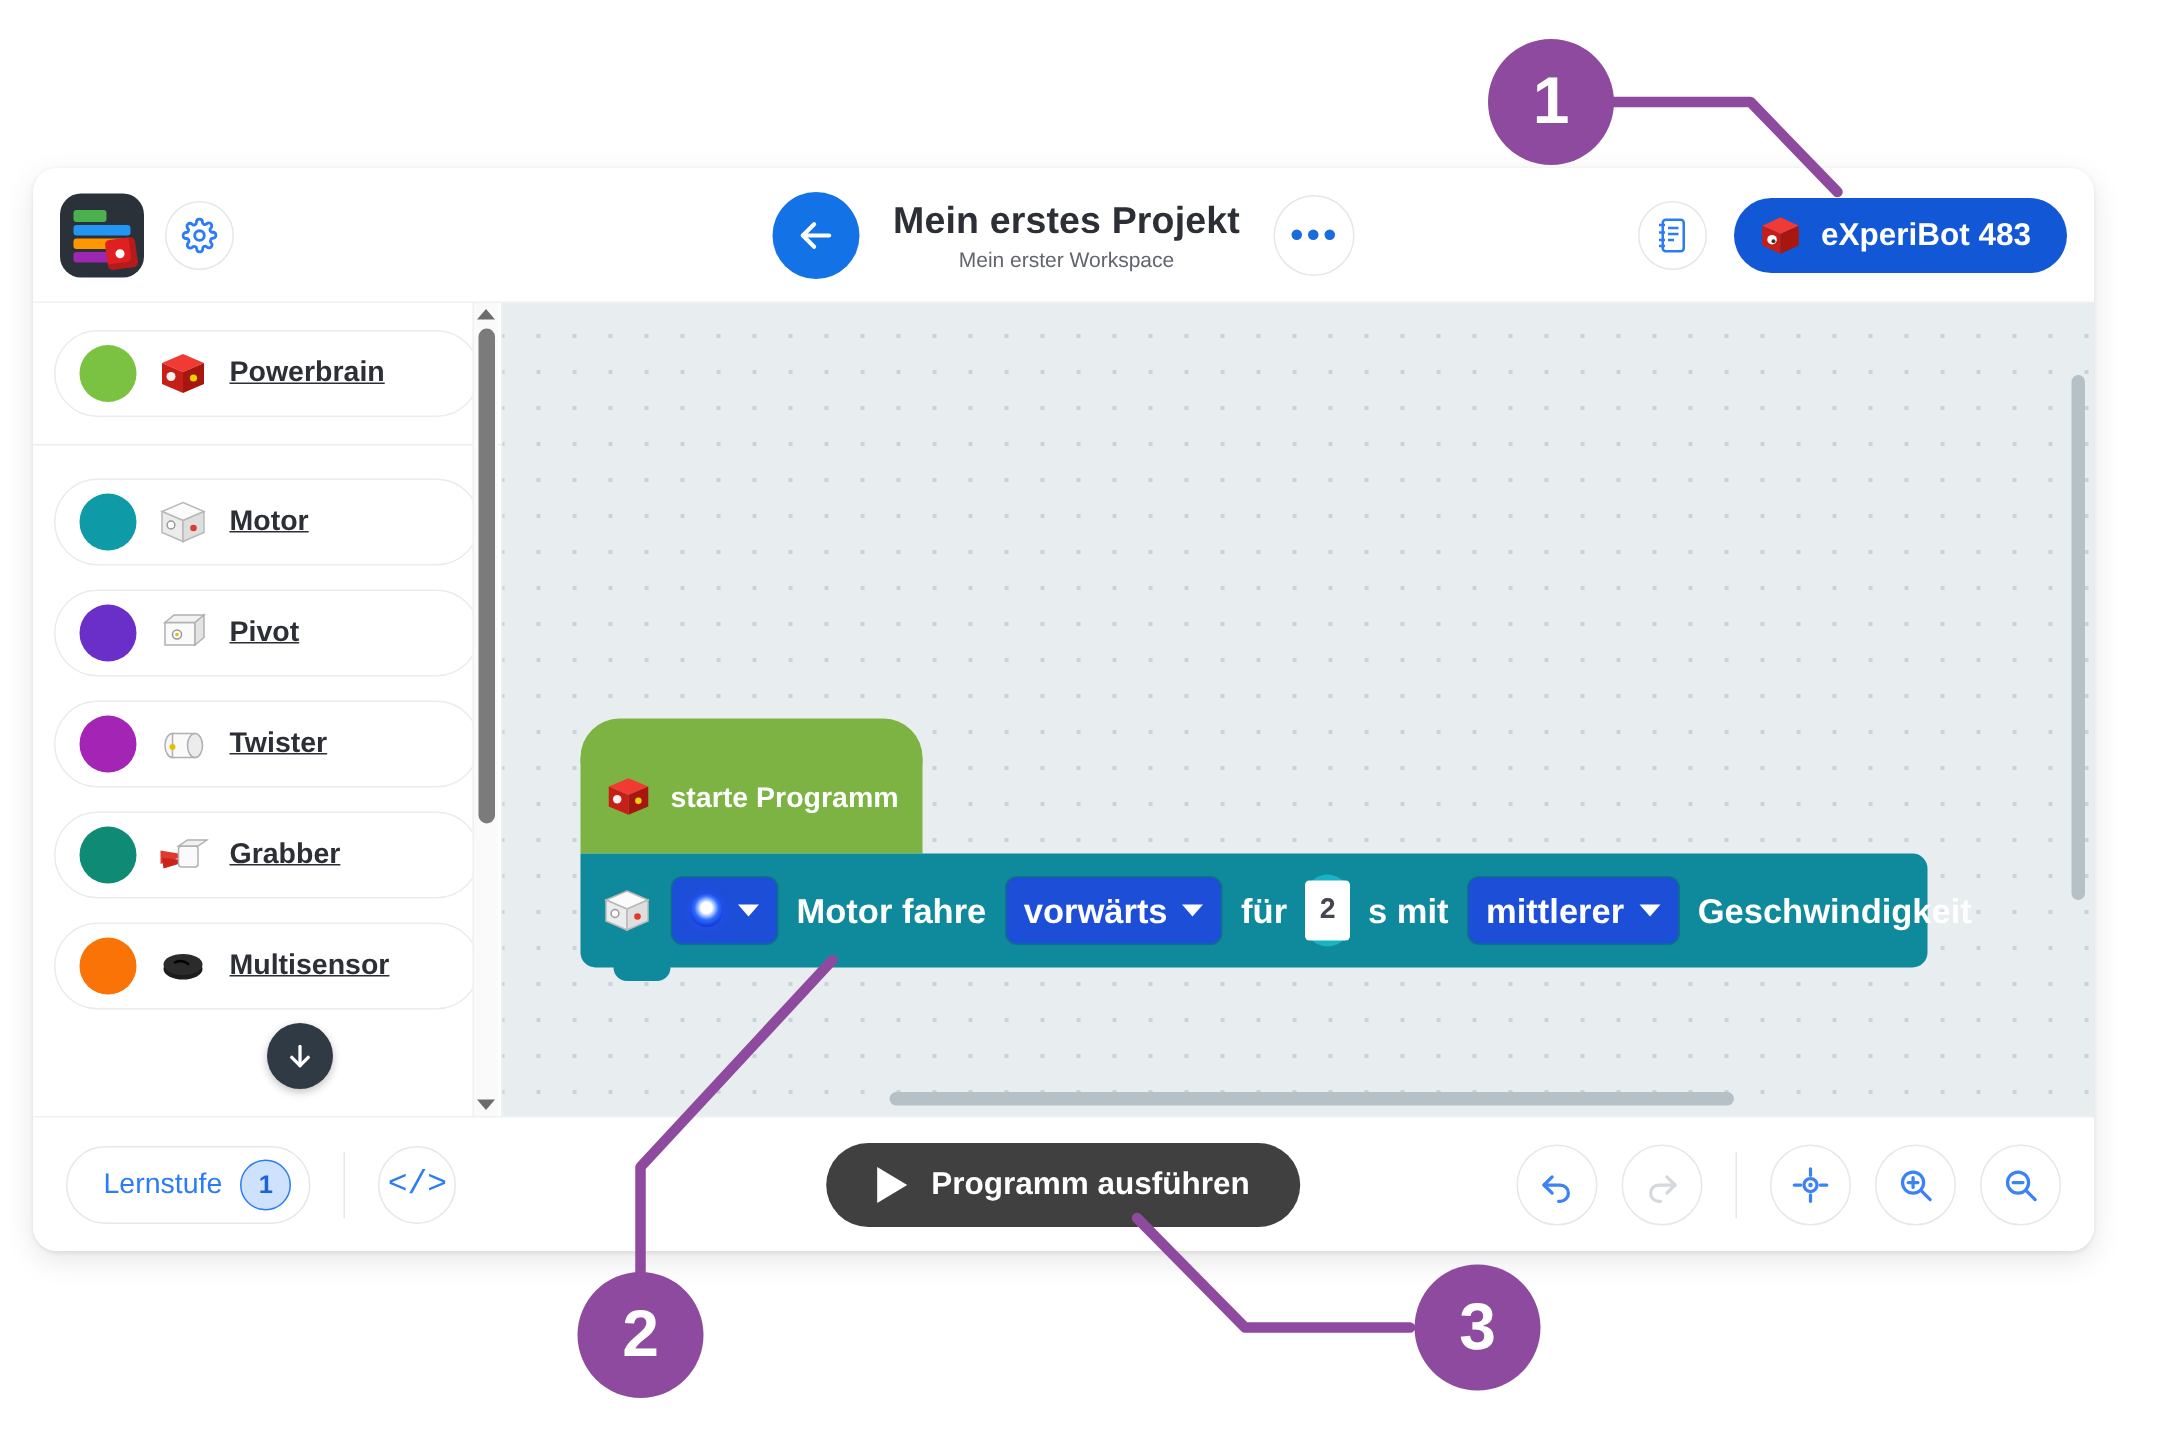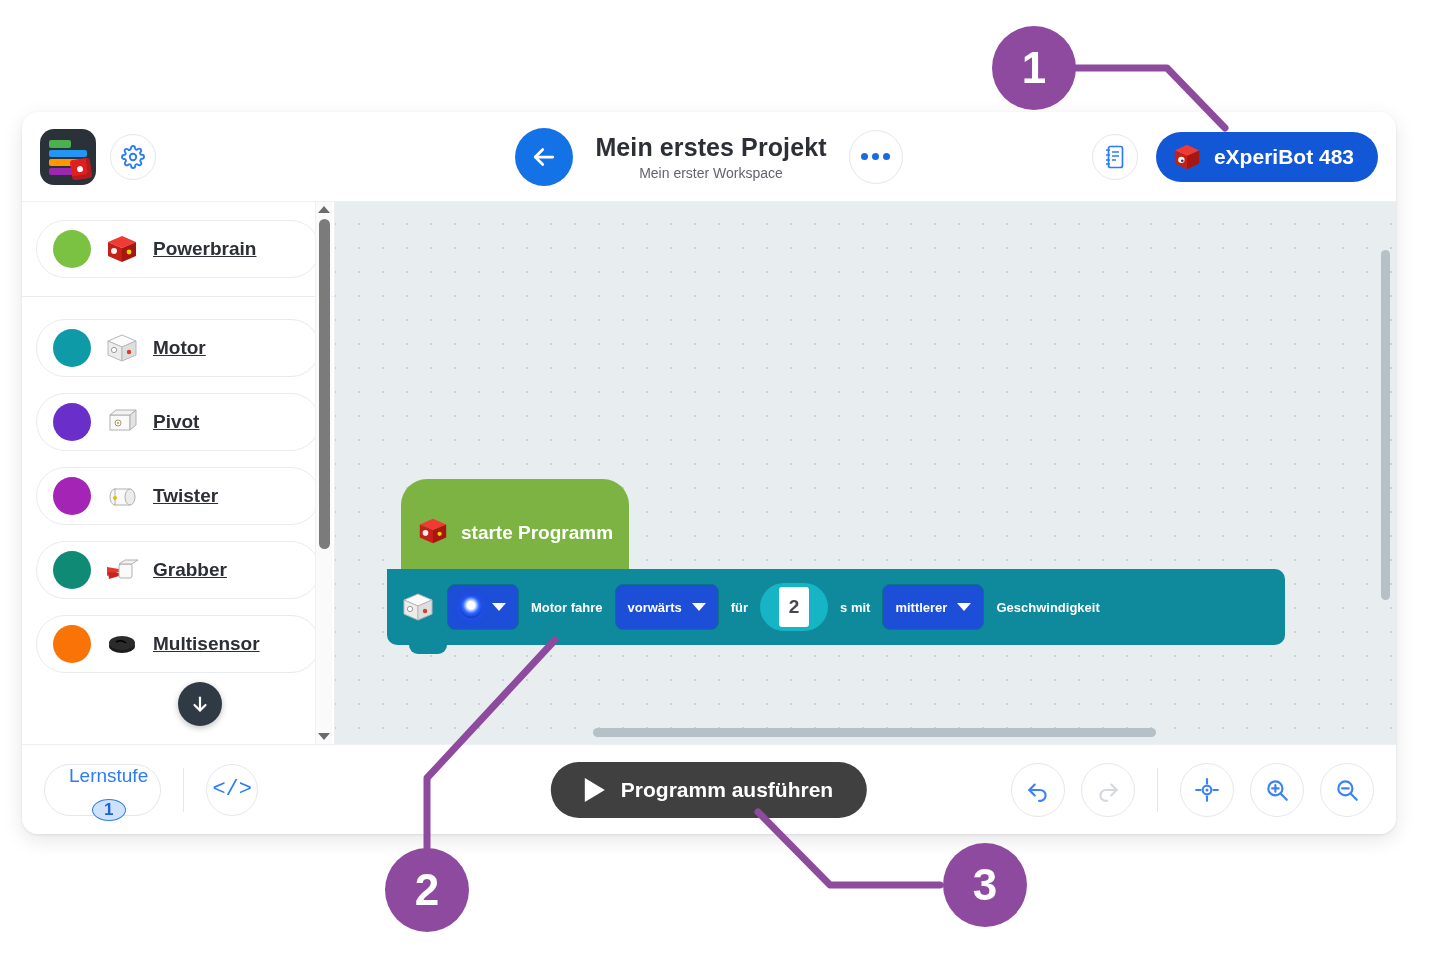--- a/index.html
+++ b/index.html
@@ -160,21 +160,20 @@
 
   
   #block-stack { position: absolute; left: 52px; top: 295px; }
 
   #hat-block {
     position: relative; width: 228px; height: 72px;
     background: #7cb342;
     border-radius: 10px 10px 0 0;
     display: flex; align-items: center; gap: 12px;
     padding-left: 16px;
-    margin-left: 14px;
   }
   #hat-block::before {
     content: ""; position: absolute; left: 0; top: -18px;
     width: 228px; height: 30px; background: #7cb342;
     border-radius: 26px 26px 0 0;
   }
   .hat-label { position: relative; z-index: 2; font-size: 19px; font-weight: bold; color: #fff; }
   .hat-cube { position: relative; z-index: 2; }
 
   #motor-block {
@@ -183,21 +182,21 @@
     border-radius: 0 10px 10px 10px;
     display: flex; align-items: center; gap: 12px;
     padding: 0 14px;
     margin-top: 0;
   }
   #motor-block::after {
     content:""; position:absolute; left: 22px; bottom:-9px;
     width: 38px; height: 10px; background:#0f8a9c;
     border-radius: 0 0 9px 9px;
   }
-  .block-text { font-size: 13px; font-weight: bold; color: #fff; white-space: nowrap; }
+  .block-text { font-size: 23px; font-weight: bold; color: #fff; white-space: nowrap; }
   .block-dropdown {
     height: 46px; border: 1px solid #0b7384; border-radius: 8px;
     background: #1d4ed8; display: flex; align-items: center; gap: 10px;
     padding: 16px 12px; cursor: pointer;
   }
   .dd-caret { width: 0; height: 0; border-left: 7px solid transparent; border-right: 7px solid transparent; border-top: 8px solid #fff; }
   .led-dot {
     width: 22px; height: 22px; border-radius: 50%;
     background: radial-gradient(circle at 50% 42%, #ffffff 0%, #ffffff 22%, #2b6bff 48%, #1033cc 78%, #0a1e8c 100%);
     box-shadow: 0 0 6px rgba(40,80,255,.9);
@@ -216,21 +215,20 @@
   #bottombar {
     height: 90px; flex: 0 0 auto; background: #fff;
     border-top: 1px solid #eef0f3;
     display: flex; align-items: center; padding: 0 22px;
     position: relative;
   }
   #lernstufe-pill {
     height: 52px; border: 1px solid #e4e7ec; border-radius: 26px;
     display: flex; align-items: center; gap: 12px; padding: 0 12px 0 24px;
     cursor: pointer;
-    flex-direction: column;
   }
   #lernstufe-pill .ls-label { font-size: 19px; color: #2b7cf6; }
   #lernstufe-pill .ls-badge {
     width: 34px; height: 34px; border-radius: 50%;
     background: #cfe2fd; border: 1px solid #2b7cf6;
     display: flex; align-items: center; justify-content: center;
     font-size: 17px; font-weight: bold; color: #1b63d8;
   }
   .vdivider { width: 1px; height: 44px; background: #e4e7ec; margin: 0 22px; }
   #code-btn { width: 52px; height: 52px; }

